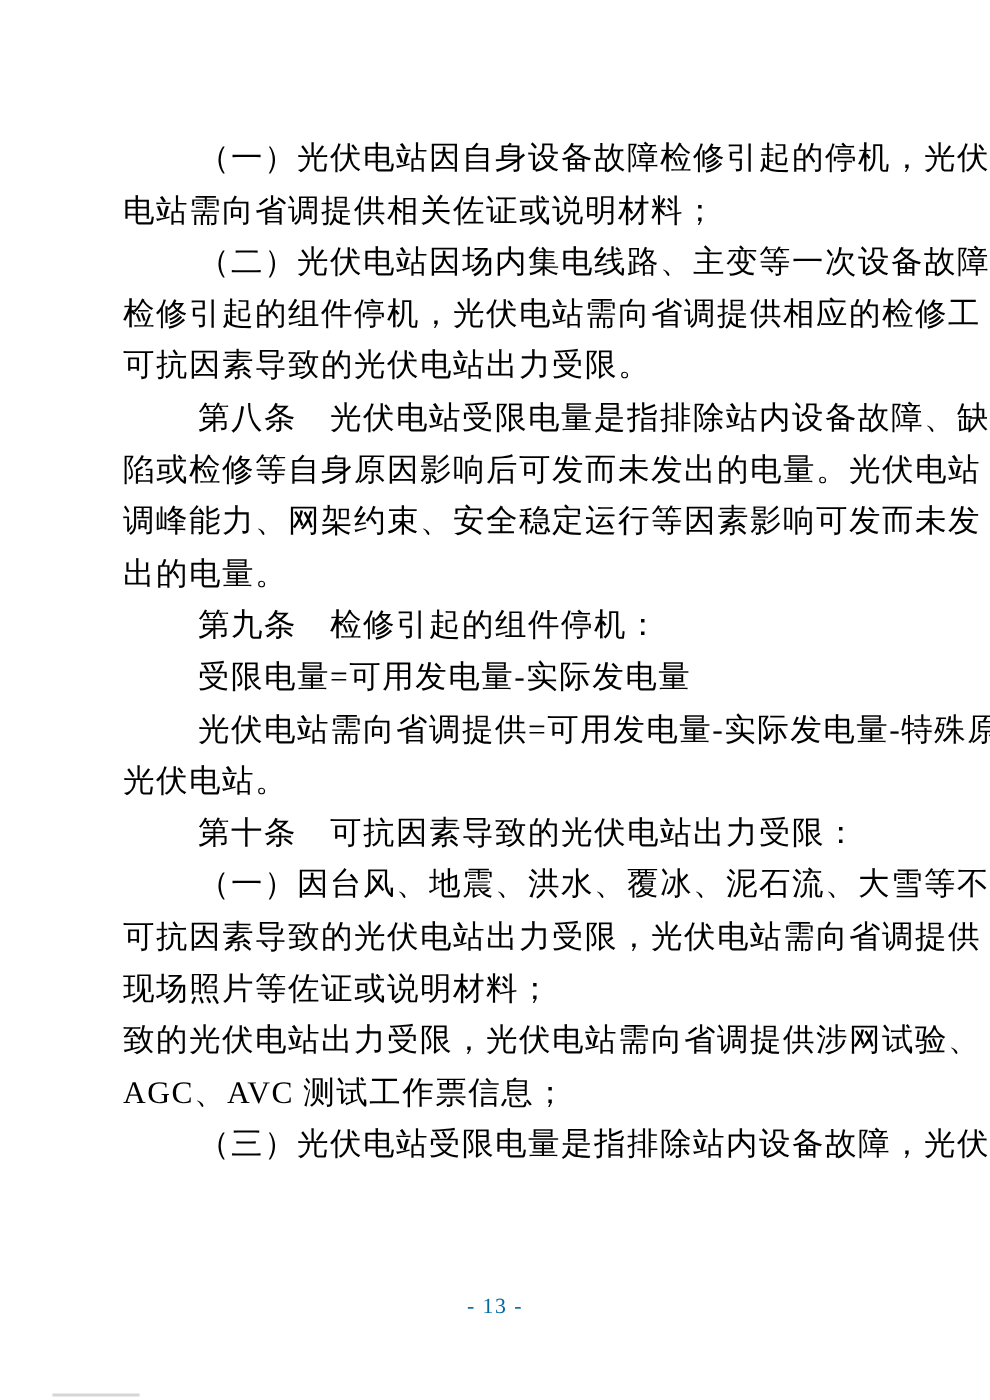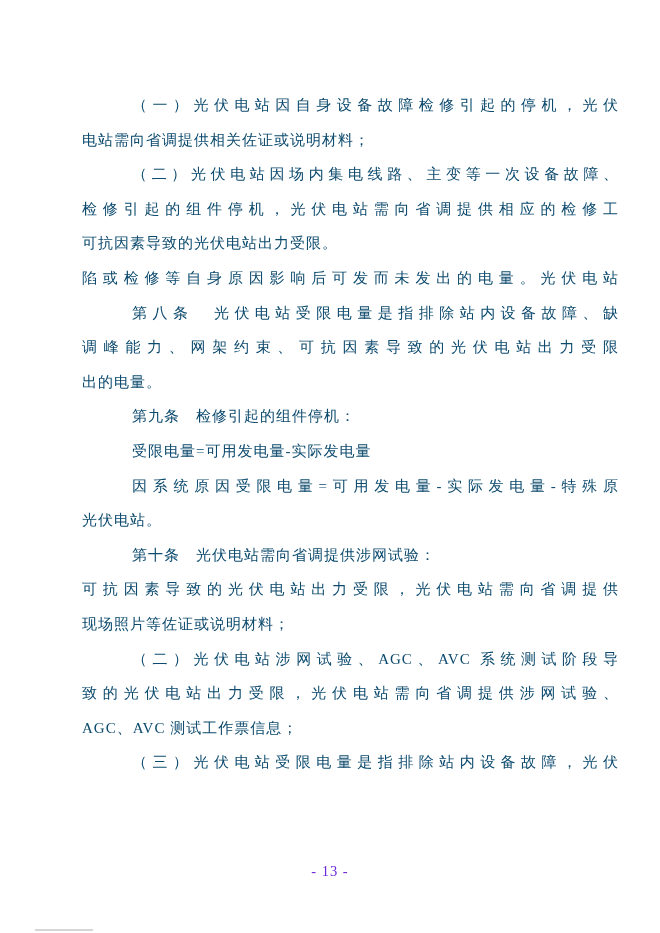--- a/index.html
+++ b/index.html
@@ -17,22 +17,22 @@
   }
   .text-block {
     position: absolute;
     left: 82px;
     top: 88px;
     width: 537px;
   }
   .line {
     height: 34.6px;
     line-height: 34.6px;
-    font-size: 15px;
-    color: #0c4a6e;
+    font-size: 21px;
+    color: #000000;
     letter-spacing: 1px;
     white-space: nowrap;
   }
   
   .jl {
     text-align: justify;
     text-align-last: justify;
     text-justify: inter-character;
   }
   
@@ -40,53 +40,53 @@
     text-indent: 50px;
   }
   .footer {
     position: absolute;
     left: 0;
     right: 0;
     top: 863px;
     text-align: center;
     font-size: 14.5px;
     letter-spacing: 1px;
-    color: #6d28d9;
+    color: #0369a1;
   }
   .scan-artifact {
     position: absolute;
     left: 35px;
     top: 929px;
     width: 58px;
     height: 2px;
     background: #d6d6d6;
   }
 </style>
 </head>
 <body>
 
 <div class="page">
   <div class="text-block">
     <div class="line indent jl">（一）光伏电站因自身设备故障检修引起的停机，光伏</div>
     <div class="line">电站需向省调提供相关佐证或说明材料；</div>
     <div class="line indent jl">（二）光伏电站因场内集电线路、主变等一次设备故障、</div>
     <div class="line jl">检修引起的组件停机，光伏电站需向省调提供相应的检修工</div>
     <div class="line">可抗因素导致的光伏电站出力受限。</div>
+    <div class="line indent jl">第八条　光伏电站受限电量是指排除站内设备故障、缺</div>
     <div class="line jl">陷或检修等自身原因影响后可发而未发出的电量。光伏电站</div>
-    <div class="line indent jl">第八条　光伏电站受限电量是指排除站内设备故障、缺</div>
-    <div class="line jl">调峰能力、网架约束、可抗因素导致的光伏电站出力受限</div>
+    <div class="line jl">调峰能力、网架约束、安全稳定运行等因素影响可发而未发</div>
     <div class="line">出的电量。</div>
     <div class="line indent">第九条　检修引起的组件停机：</div>
     <div class="line indent">受限电量=可用发电量-实际发电量</div>
-    <div class="line indent jl">因系统原因受限电量=可用发电量-实际发电量-特殊原</div>
+    <div class="line indent jl">光伏电站需向省调提供=可用发电量-实际发电量-特殊原</div>
     <div class="line">光伏电站。</div>
-    <div class="line indent">第十条　光伏电站需向省调提供涉网试验：</div>
+    <div class="line indent">第十条　可抗因素导致的光伏电站出力受限：</div>
+    <div class="line indent jl">（一）因台风、地震、洪水、覆冰、泥石流、大雪等不</div>
     <div class="line jl">可抗因素导致的光伏电站出力受限，光伏电站需向省调提供</div>
     <div class="line">现场照片等佐证或说明材料；</div>
-    <div class="line indent jl">（二）光伏电站涉网试验、AGC、AVC 系统测试阶段导</div>
     <div class="line jl">致的光伏电站出力受限，光伏电站需向省调提供涉网试验、</div>
     <div class="line">AGC、AVC 测试工作票信息；</div>
     <div class="line indent jl">（三）光伏电站受限电量是指排除站内设备故障，光伏</div>
   </div>
 
   <div class="footer">- 13 -</div>
 
   <div class="scan-artifact"></div>
 </div>
 

